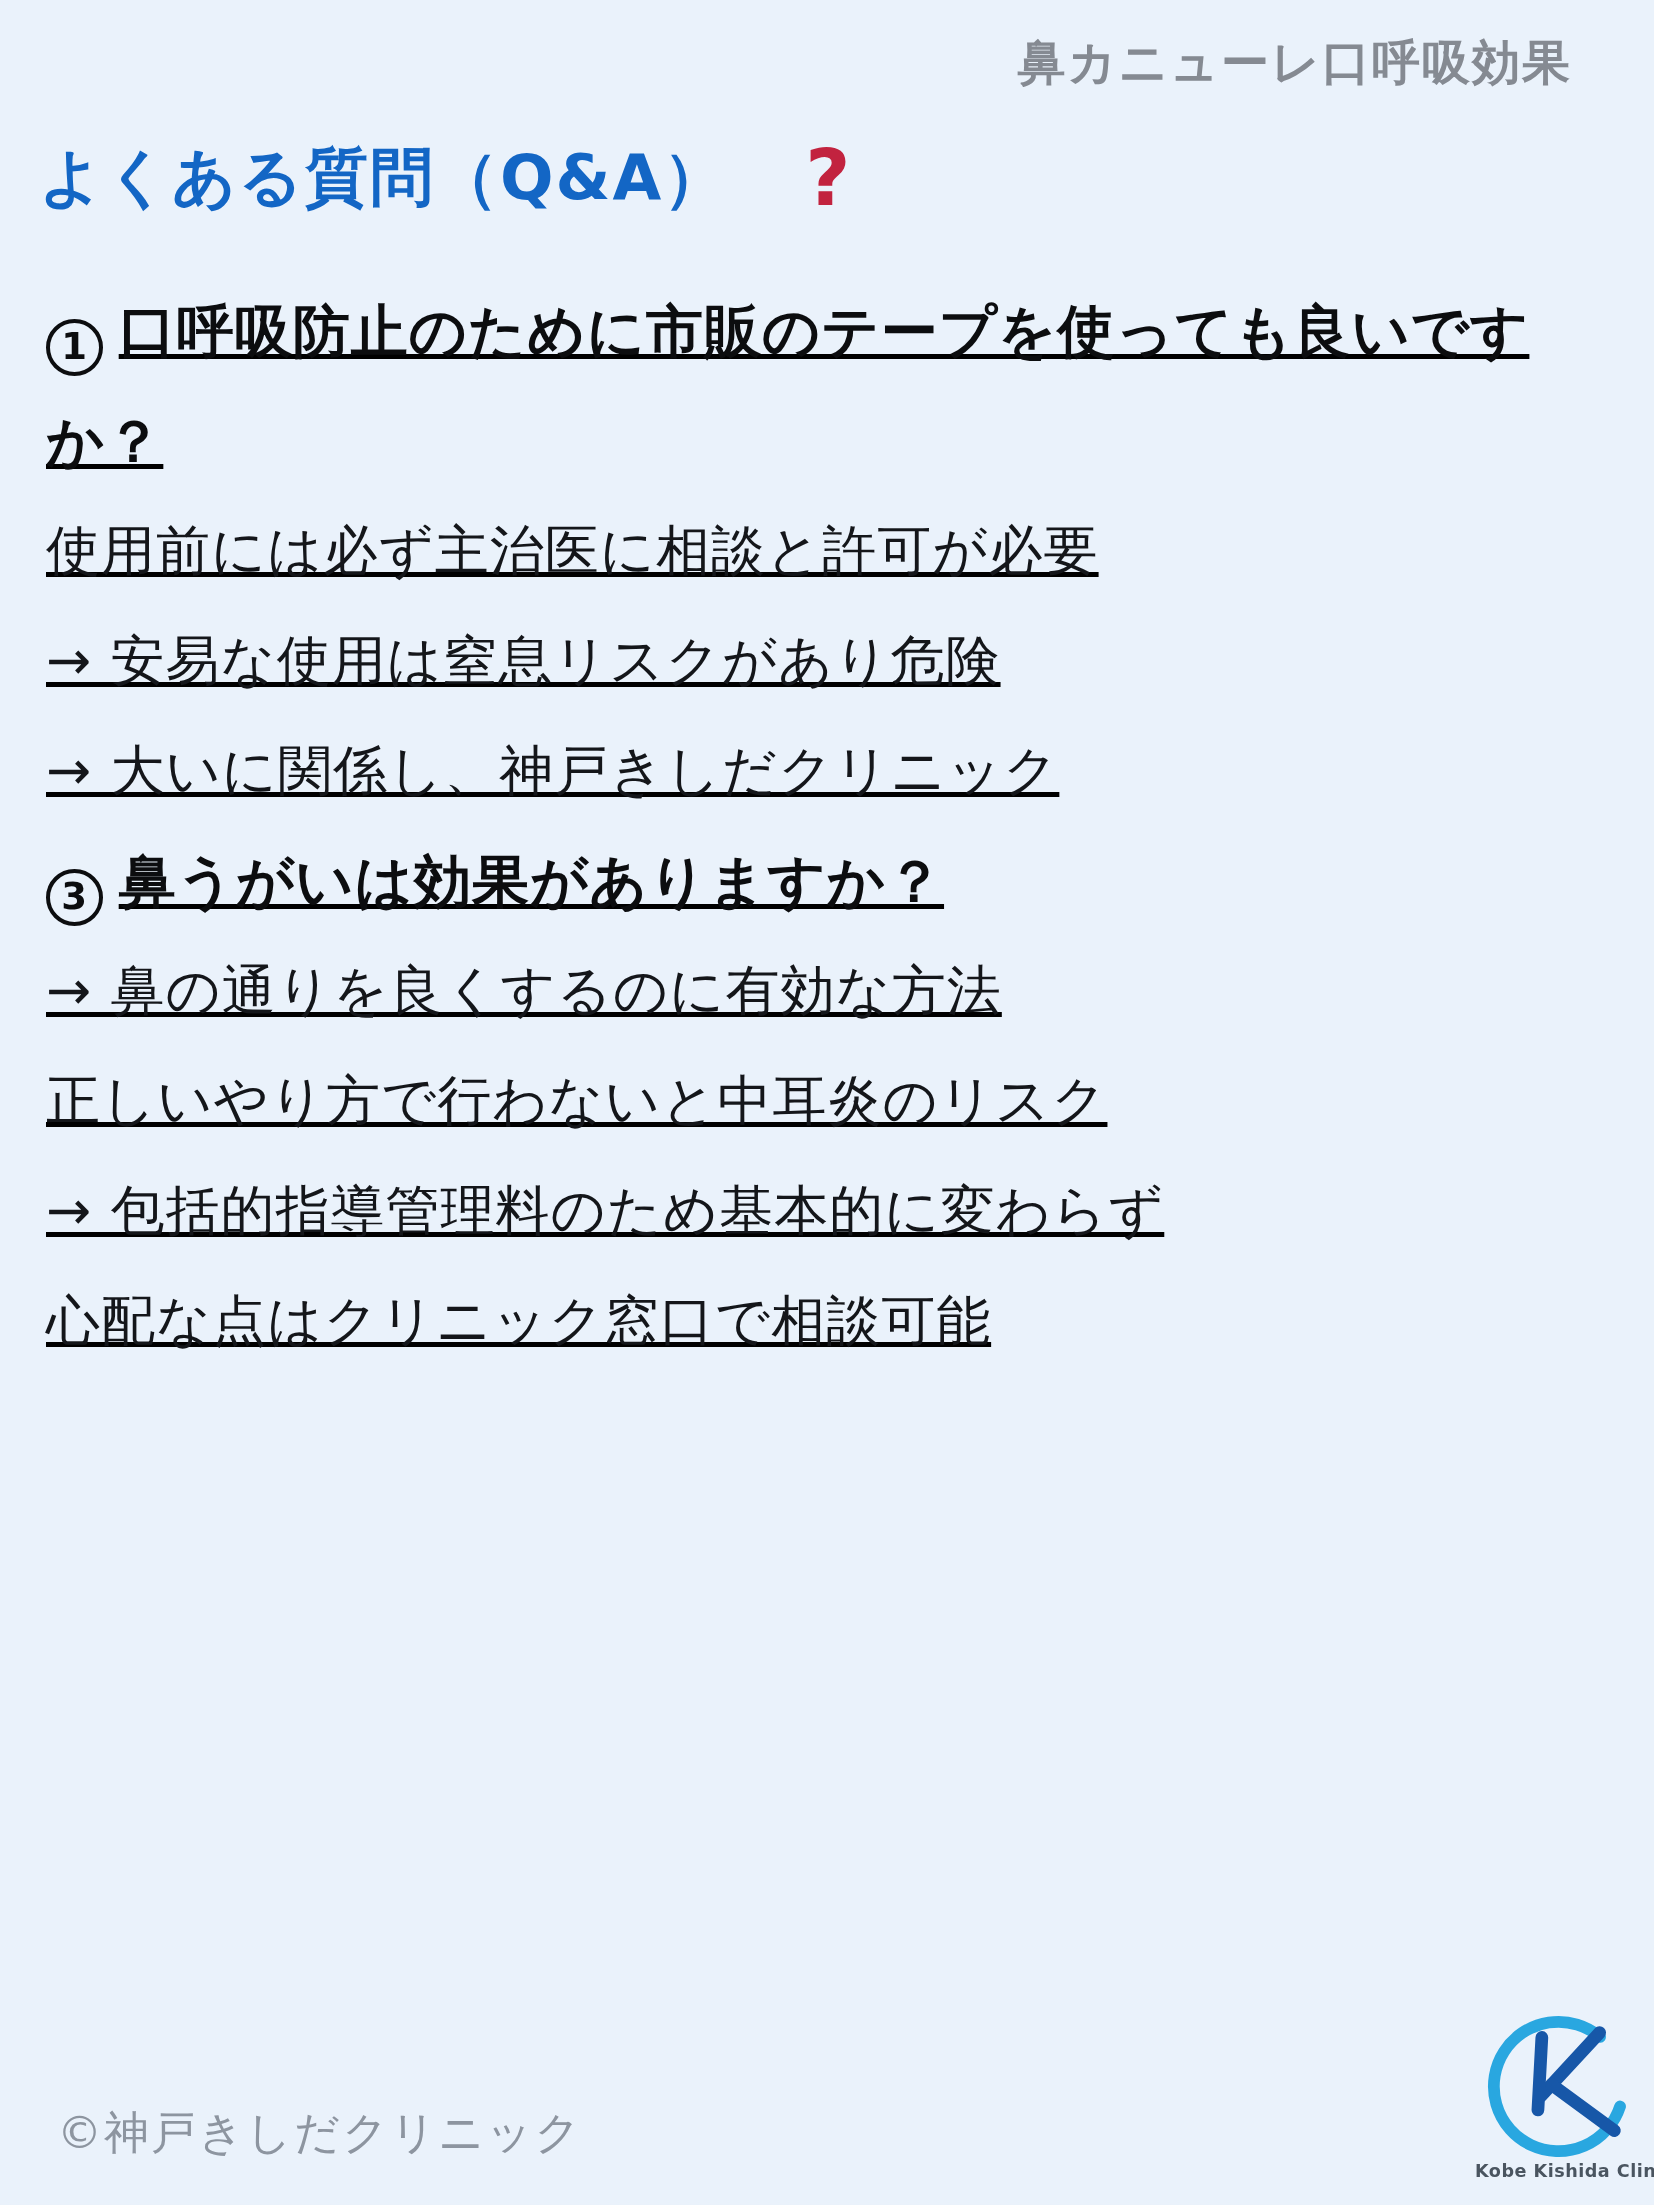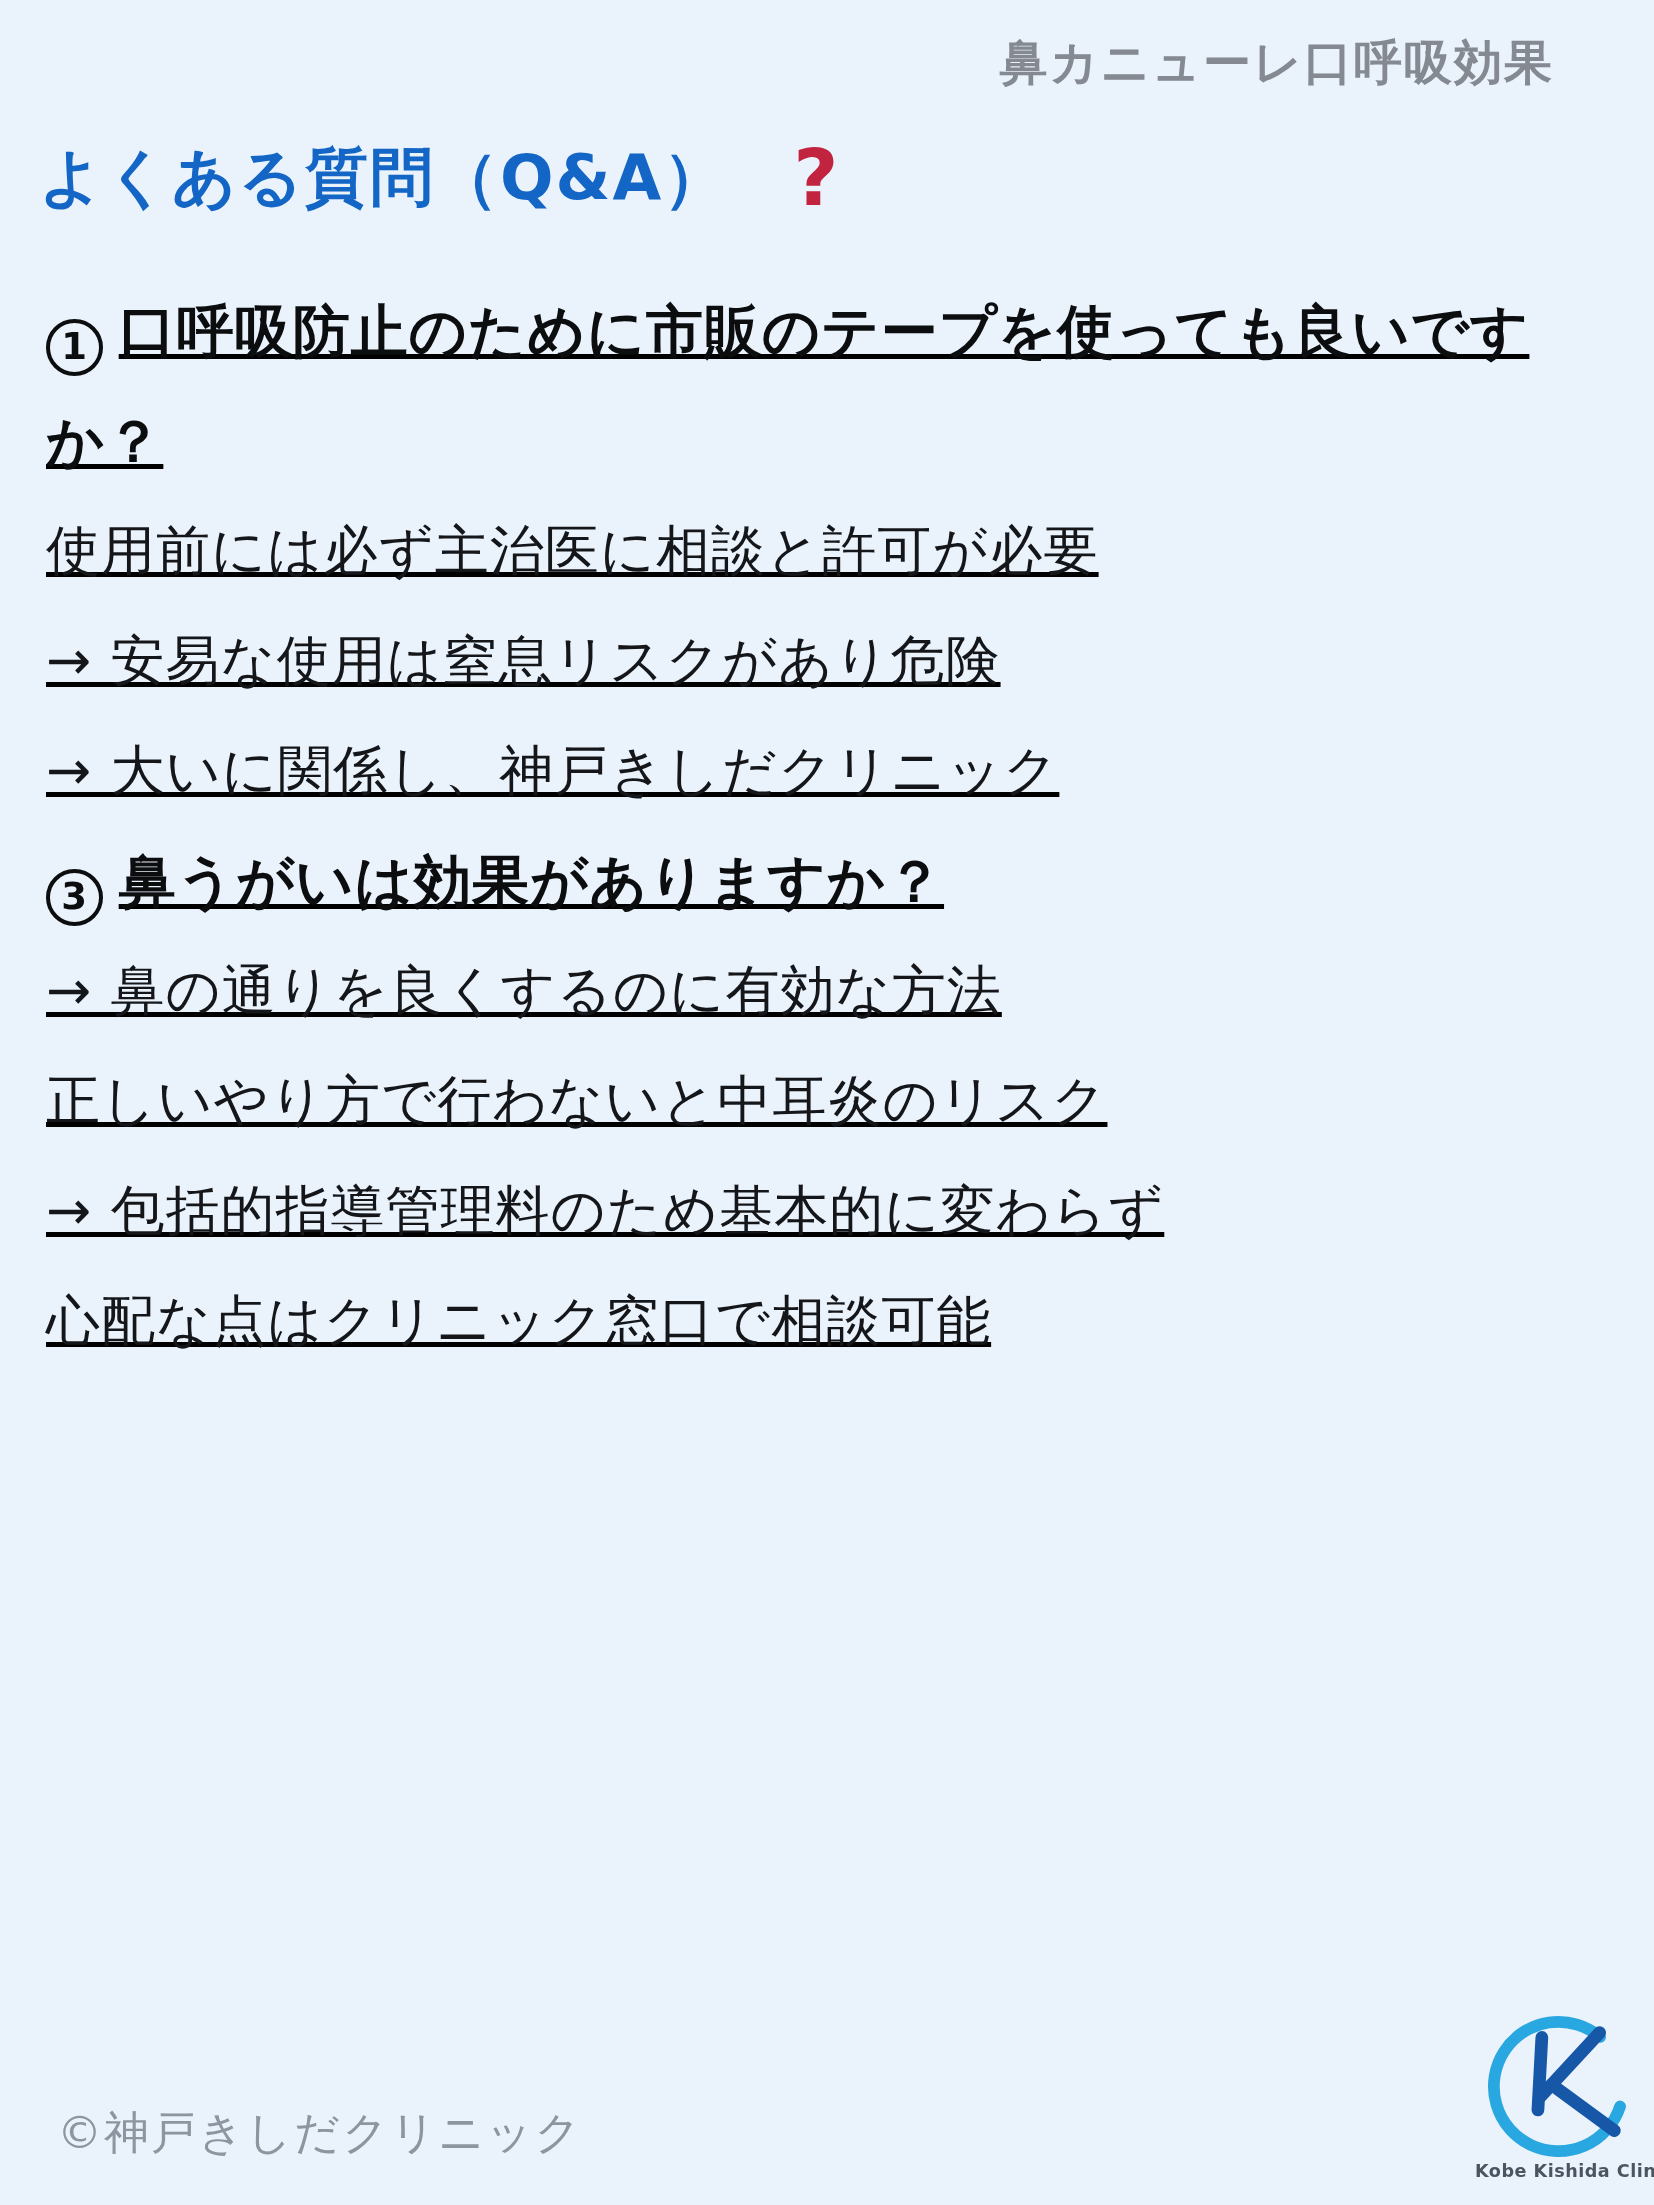--- a/index.html
+++ b/index.html
@@ -4,27 +4,27 @@
 <style>
   html,body{margin:0;padding:0;background:#ffffff;}
   .page{
     position:relative;
     width:1654px;height:2205px;
     background:#eaf2fb;
     font-family:"DejaVu Sans","Liberation Sans",sans-serif;
     overflow:hidden;
   }
   .doc-label{
-    position:absolute;top:31px;right:100px;
+    position:absolute;top:31px;right:82px;
     font-size:48px;font-weight:700;color:#858a92;letter-spacing:2px;
     white-space:nowrap;
   }
   .title-row{
     position:absolute;top:137px;left:39px;
-    display:flex;align-items:flex-start;white-space:nowrap;
+    display:flex;align-items:flex-start;white-space:nowrap;gap:12px;
   }
   .title-text{
     font-size:63px;font-weight:800;color:#1366c5;letter-spacing:2px;line-height:1.3;
   }
   .title-mark{
     font-size:78px;font-weight:900;color:#c2233f;
     margin-left:65px;line-height:1.0;position:relative;top:2px;
   }
   .content{
     position:absolute;top:276px;left:46px;width:1580px;text-decoration:underline;

